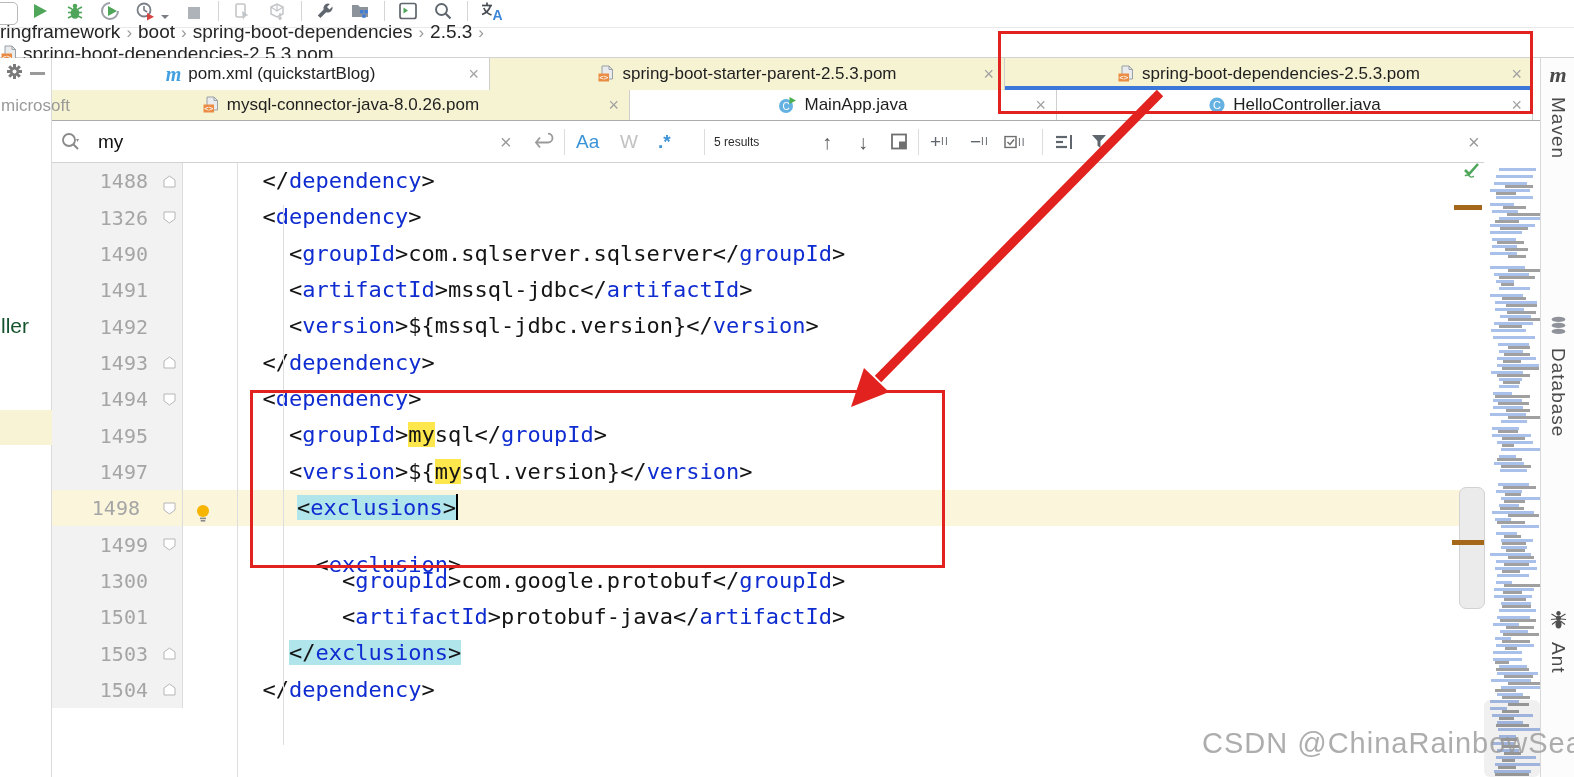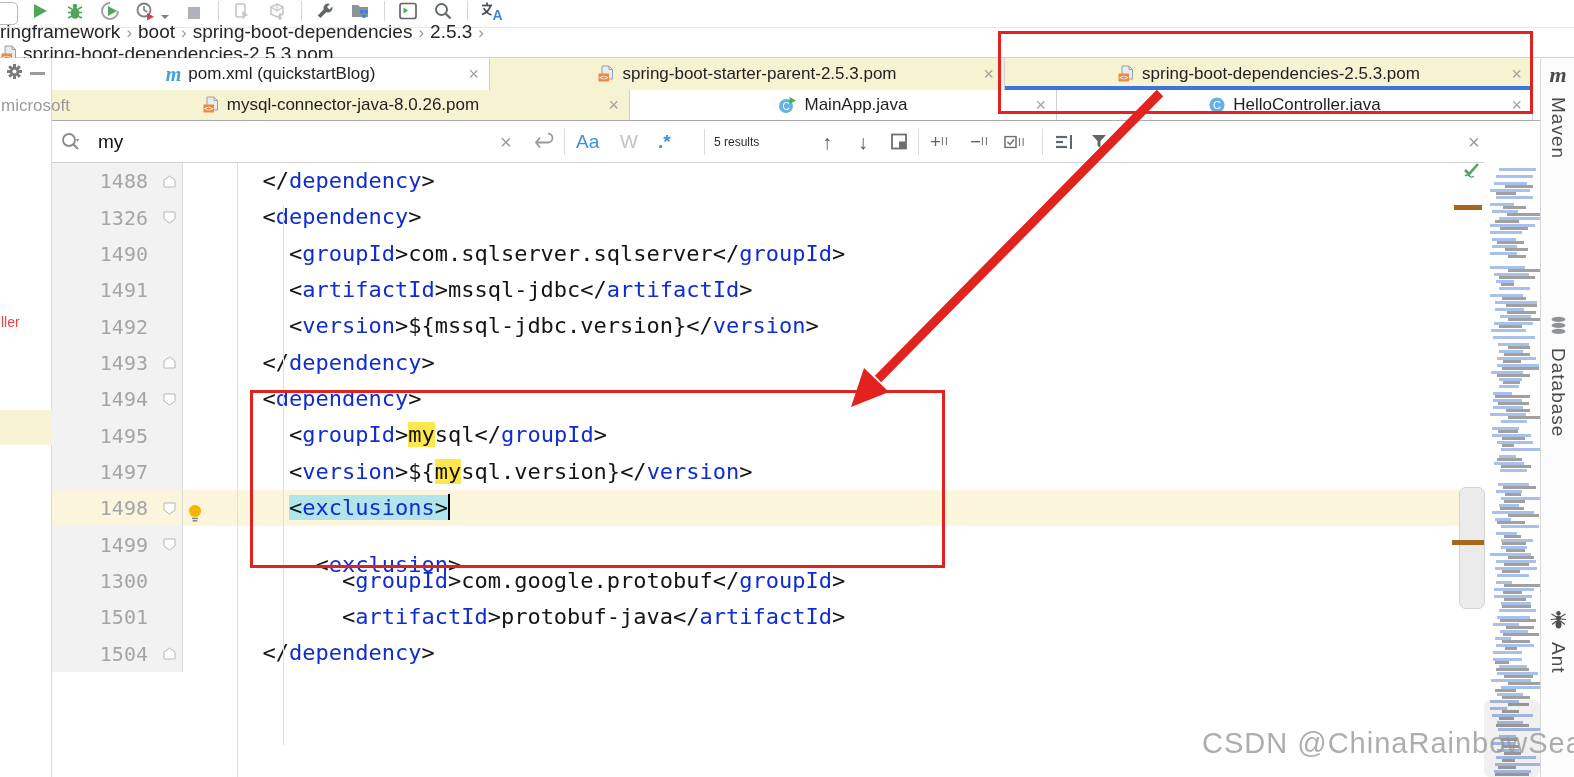--- a/index.html
+++ b/index.html
@@ -22,21 +22,21 @@
   .breadcrumb { position:absolute; left:0; top:28px; width:1574px; height:30px; background:#fff;
                 border-bottom:1px solid #d2d2d2; display:flex; align-items:center; font-size:19px; color:#262626; }
   .crumb { margin-right:6px; }
   .crumb-sep { color:#9a9a9a; margin-right:6px; font-size:17px; }
   .crumb-file { display:flex; align-items:center; gap:5px; }
 
   
   .sliver { position:absolute; left:0; top:58px; width:52px; height:719px; background:#fff;
             border-right:1px solid #dadada; z-index:2; }
   .sliver .txt-top { position:absolute; left:1px; top:38px; font-size:17px; color:#9a9a9a; white-space:nowrap; }
-  .sliver .txt-mid { position:absolute; left:1px; top:256px; font-size:14px; color:#ef4444; white-space:nowrap; }
+  .sliver .txt-mid { position:absolute; left:1px; top:256px; font-size:21px; color:#14532d; white-space:nowrap; }
   .sliver .sel-band { position:absolute; left:0; top:352px; width:52px; height:35px; background:#f8f3d4; }
   .sliver .gear { position:absolute; left:6px; top:5px; }
   .sliver .minus { position:absolute; left:30px; top:14px; width:15px; height:3px; background:#9a9a9a; }
 
   
   .tabs-row { position:absolute; left:52px; height:32px; display:flex; background:#fff; }
   .tabs-row1 { top:58px; width:1488px; }
   .tabs-row2 { top:90px; width:1488px; border-bottom:1px solid #ababab; height:31px; }
   .tab { position:relative; display:flex; align-items:center; justify-content:center; gap:7px;
          border-right:1px solid #cfcfcf; font-size:17px; color:#1f1f1f; background:#fff; height:100%; }
@@ -63,21 +63,21 @@
 
   
   .editor { position:absolute; left:52px; top:163px; width:1432px; height:614px; background:#fff; }
   .row { display:flex; height:36.35px; }
   .gut { width:131px; display:flex; align-items:center; background:#f2f2f2; border-right:1px solid #dcdcdc; flex:none; }
   .num { flex:1; text-align:right; padding-right:8px; font-family:"DejaVu Sans Mono", monospace;
          font-size:20px; color:#a5a5a5; }
   .fold { width:26px; display:flex; align-items:center; justify-content:center; }
   .code { flex:1; position:relative; white-space:pre; font-family:"DejaVu Sans Mono", monospace;
           font-size:22px; line-height:36.35px; }
-  .row.current, .row.current .gut { background:#fbf5dc; }
+  .row.current, .row.current .gut { background:#fbf5dc;gap:8px; }
   .k-b { color:#141414; } .k-p { color:#141414; }
   .k-t { color:#0f2cd0; }
   .k-m { color:#141414; background:#fde74c; }
   .k-bs { color:#141414; background:#b0e5ec; }
   .k-ts { color:#0f2cd0; background:#b0e5ec; }
   .caret { display:inline-block; width:2px; height:26px; background:#000; vertical-align:-5px; }
   .bulb { position:absolute; left:4px; top:8px; }
   .iguide { position:absolute; width:1px; background:#dedede; z-index:1; }
 
   
@@ -469,20 +469,31 @@
           <span class="fold"></span>
         </div>
         <div class="code" style="padding-left: 12ch;"><span class="k-b">&lt;</span><span class="k-t">groupId</span><span class="k-b">&gt;</span><span class="k-p">com.google.protobuf</span><span class="k-b">&lt;/</span><span class="k-t">groupId</span><span class="k-b">&gt;</span></div>
       </div>
       <div class="row">
         <div class="gut">
           <span class="num">1501</span>
           <span class="fold"></span>
         </div>
         <div class="code" style="padding-left: 12ch;"><span class="k-b">&lt;</span><span class="k-t">artifactId</span><span class="k-b">&gt;</span><span class="k-p">protobuf-java</span><span class="k-b">&lt;/</span><span class="k-t">artifactId</span><span class="k-b">&gt;</span></div>
+      </div>
+      <div class="row">
+        <div class="gut">
+          <span class="num">1503</span>
+          <span class="fold">
+            <svg width="13" height="13">
+              <polygon points="6.5,1 12,5 12,12 1,12 1,5" fill="#fff" stroke="#b6b6b6"></polygon>
+            </svg>
+          </span>
+        </div>
+        <div class="code" style="padding-left: 8ch;"><span class="k-bs">&lt;/</span><span class="k-ts">exclusions</span><span class="k-bs">&gt;</span></div>
       </div>
       <div class="row">
         <div class="gut">
           <span class="num">1504</span>
           <span class="fold">
             <svg width="13" height="13">
               <polygon points="6.5,1 12,5 12,12 1,12 1,5" fill="#fff" stroke="#b6b6b6"></polygon>
             </svg>
           </span>
         </div>

